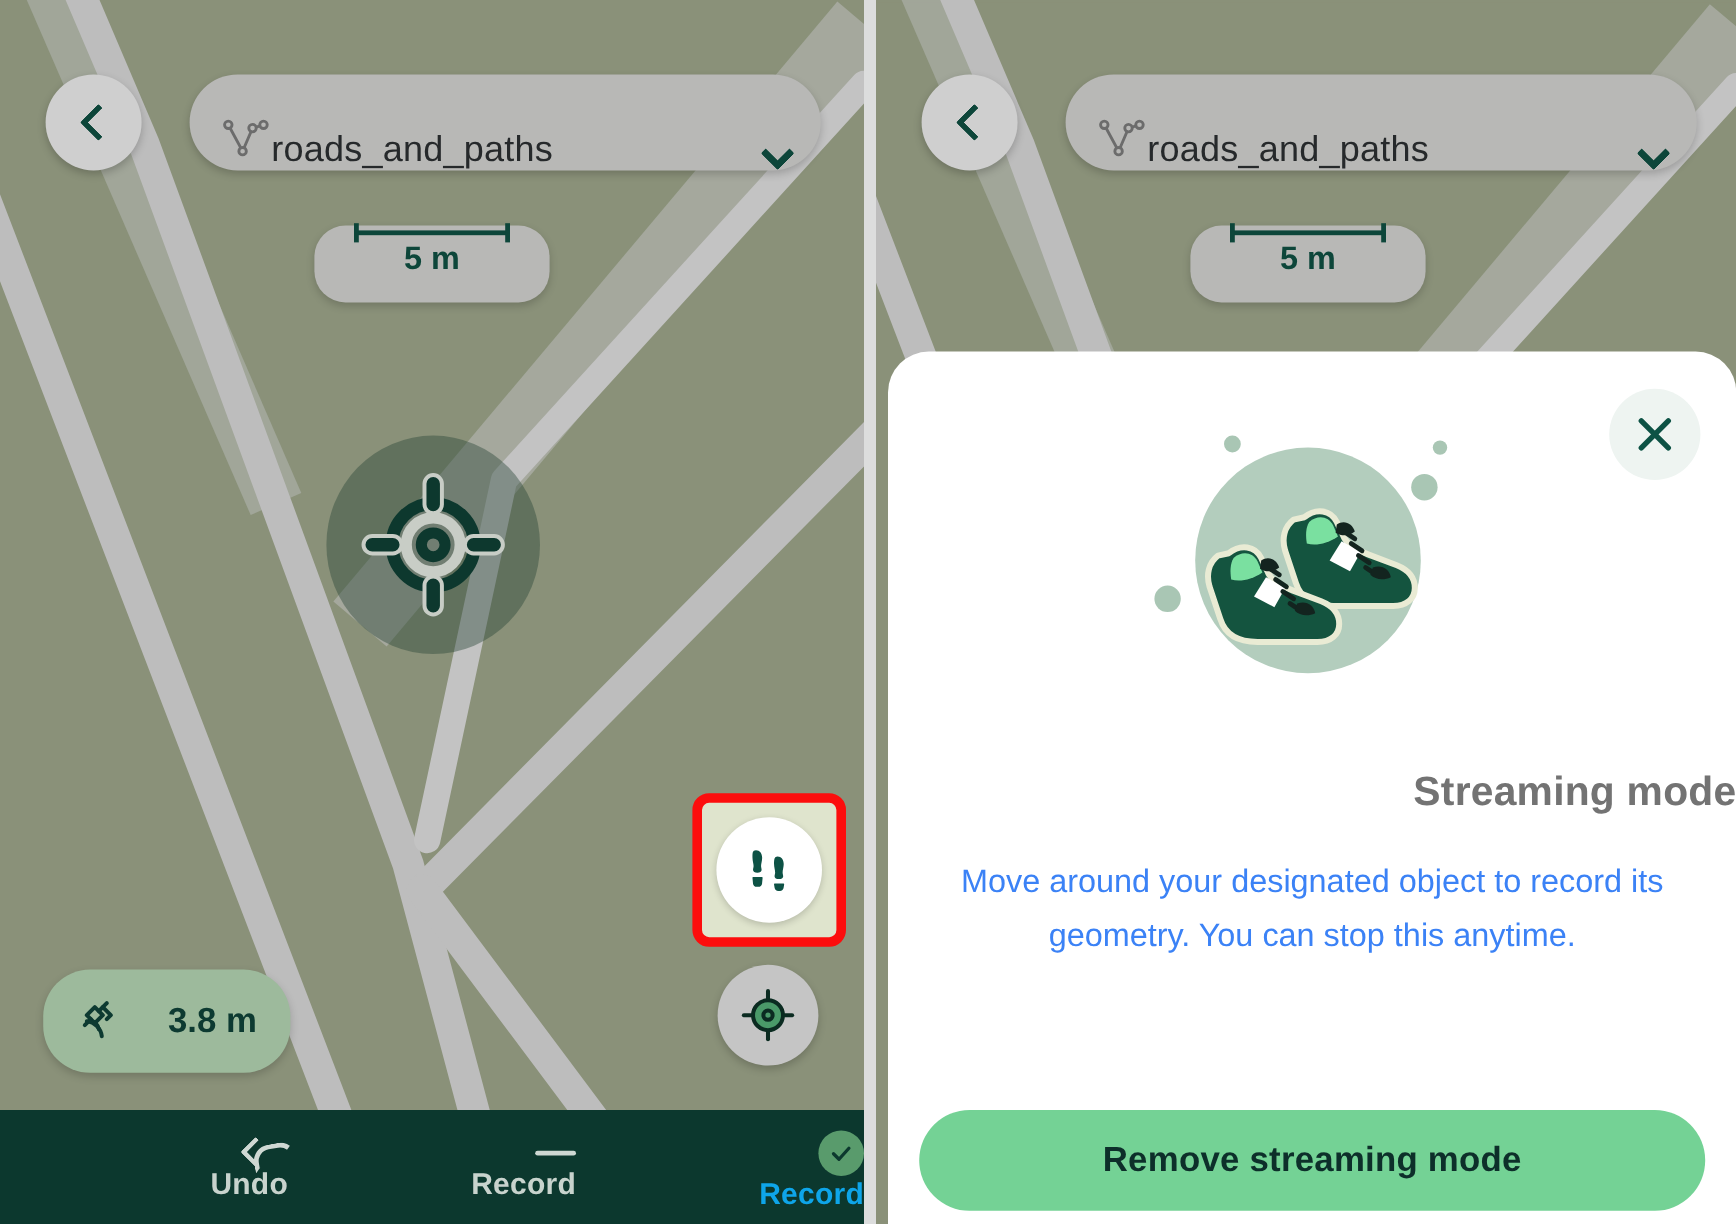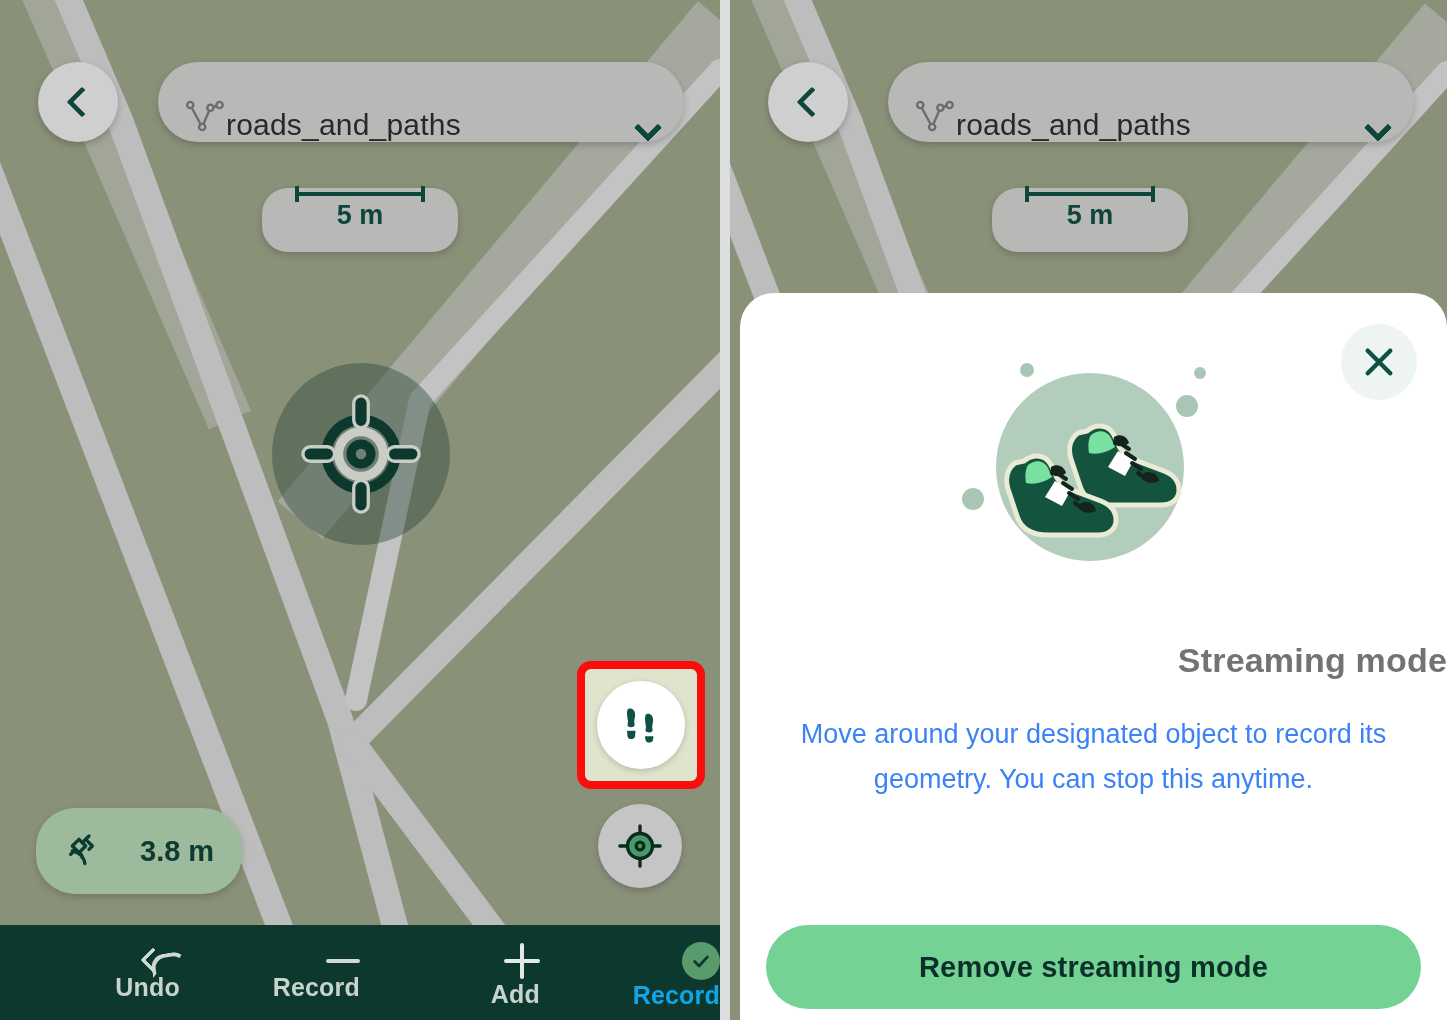--- a/index.html
+++ b/index.html
@@ -399,24 +399,20 @@
 
     <div class="toolbar">
       <div class="tool">
         <span class="icon-undo"></span>
         <span class="tool-label">Undo</span>
       </div>
       <div class="tool">
         <span class="icon-minus"></span>
         <span class="tool-label">Record</span>
       </div>
-      <div class="tool">
-        <span class="icon-plus"></span>
-        <span class="tool-label">Add</span>
-      </div>
       <div class="tool record">
         <span class="icon-check-circle">
           <svg width="22" height="22" viewBox="0 0 24 24">
             <polyline points="5,12.5 10,17.5 19,7.5" fill="none" stroke="#0c382e" stroke-width="3" stroke-linecap="round" stroke-linejoin="round"></polyline>
           </svg>
         </span>
         <span class="tool-label">Record</span>
       </div>
     </div>
   </div>

